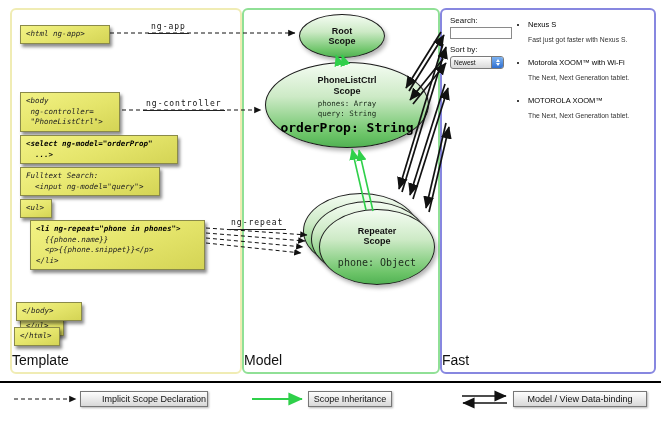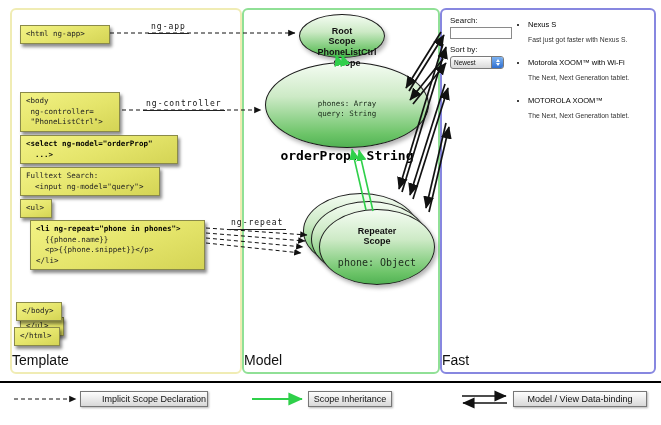--- a/index.html
+++ b/index.html
@@ -17,40 +17,40 @@
     font-size:14px; color:#111;
   }
   
   .codebox {
     position:absolute; box-sizing:border-box;
     background:linear-gradient(160deg,#f2f284 0%, #e4e46a 55%, #d4d455 100%);
     border:1px solid #8a8a4a;
     box-shadow:2px 3px 3px rgba(0,0,0,0.45);
     font-family:"DejaVu Sans Mono", monospace;
     font-size:7.5px; line-height:1.4; color:#222;
-    padding:3px 5px; white-space:pre; z-index:10;
+    padding:3px 5px; white-space:pre; z-index:10;font-style:italic;
   }
   .codebox .b { font-weight:bold; color:#000; }
   .bold { font-weight:bold; color:#000; }
   
   .ellipse {
     position:absolute; box-sizing:border-box; border-radius:50%;
     border:1px solid #1c1c1c;
     background:linear-gradient(180deg,#f4fcf2 0%, #cdeac6 40%, #6cc468 85%, #52b254 100%);
     box-shadow:2px 3px 4px rgba(0,0,0,0.3);
     display:flex; flex-direction:column; align-items:center; justify-content:center;
     text-align:center; z-index:10;
   }
   .pre { white-space:pre; }
   .scope-title { font-size:9px; font-weight:bold; color:#111; line-height:1.15; }
   .scope-props { font-family:"DejaVu Sans Mono", monospace; font-size:7.5px; color:#1b2b1b; line-height:1.3; margin-top:3px; text-align:left; }
   .scope-order { font-family:"DejaVu Sans Mono", monospace; font-size:13px; font-weight:bold; color:#000; margin-top:1px; }
   .scope-prop-mono { font-family:"DejaVu Sans Mono", monospace; font-size:10px; color:#1b2b1b; margin-top:11px; }
   .root-scope { left:299px; top:14px;  width:86px;  height:44px; }
-  .plc-scope  { left:265px; top:62px;  width:164px; height:86px;gap:28px; }
+  .plc-scope  { left:265px; top:62px;  width:164px; height:86px; }
   .rep-back1  { left:303px; top:193px; width:116px; height:76px; }
   .rep-back2  { left:311px; top:201px; width:116px; height:76px; }
   .rep-front  { left:319px; top:209px; width:116px; height:76px; }
   
   .arrowlabel {
     position:absolute; z-index:21;
     font-family:"DejaVu Sans Mono", monospace; font-size:8px; letter-spacing:1px;
     color:#111; border-bottom:1px solid #222; padding:0 3px 1px 3px; height:10px;
   }
   
@@ -113,21 +113,21 @@
   <div class="codebox bold" style="left:20px;top:135px;width:158px;">&lt;select ng-model="orderProp"
   ...&gt;</div>
   <div class="codebox" style="left:20px;top:167px;width:140px;">Fulltext Search:
   &lt;input ng-model="query"&gt;</div>
   <div class="codebox" style="left:20px;top:199px;width:32px;">&lt;ul&gt;</div>
   <div class="codebox" style="left:30px;top:220px;width:175px;"><span class="b">&lt;li ng-repeat="phone in phones"&gt;</span><span>
   {{phone.name}}
   &lt;p&gt;{{phone.snippet}}&lt;/p&gt;
 &lt;/li&gt;</span></div>
   <div class="codebox" style="left:20px;top:277px;width:44px;margin-top:40px;">&lt;/ul&gt;</div>
-  <div class="codebox" style="left:16px;top:302px;width:46px;">&lt;/body&gt;</div>
+  <div class="codebox" style="left:16px;top:302px;width:66px;">&lt;/body&gt;</div>
   <div class="codebox" style="left:14px;top:327px;width:46px;">&lt;/html&gt;</div>
 
   <div class="ellipse root-scope">
     <div class="scope-title pre">Root
 Scope</div>
   </div>
   <div class="ellipse plc-scope">
     <div class="scope-title pre">PhoneListCtrl
 Scope</div>
     <div class="scope-props pre">phones: Array

